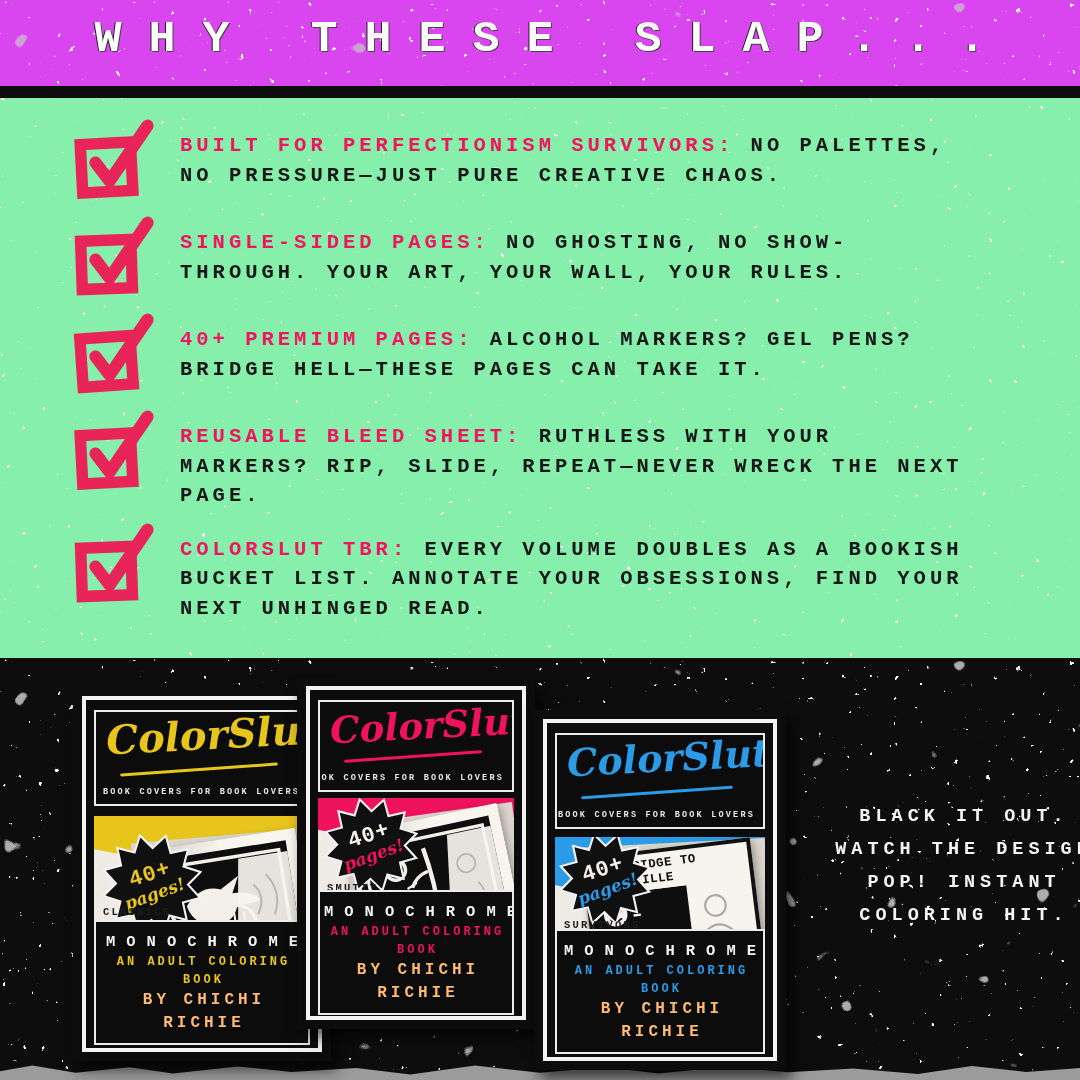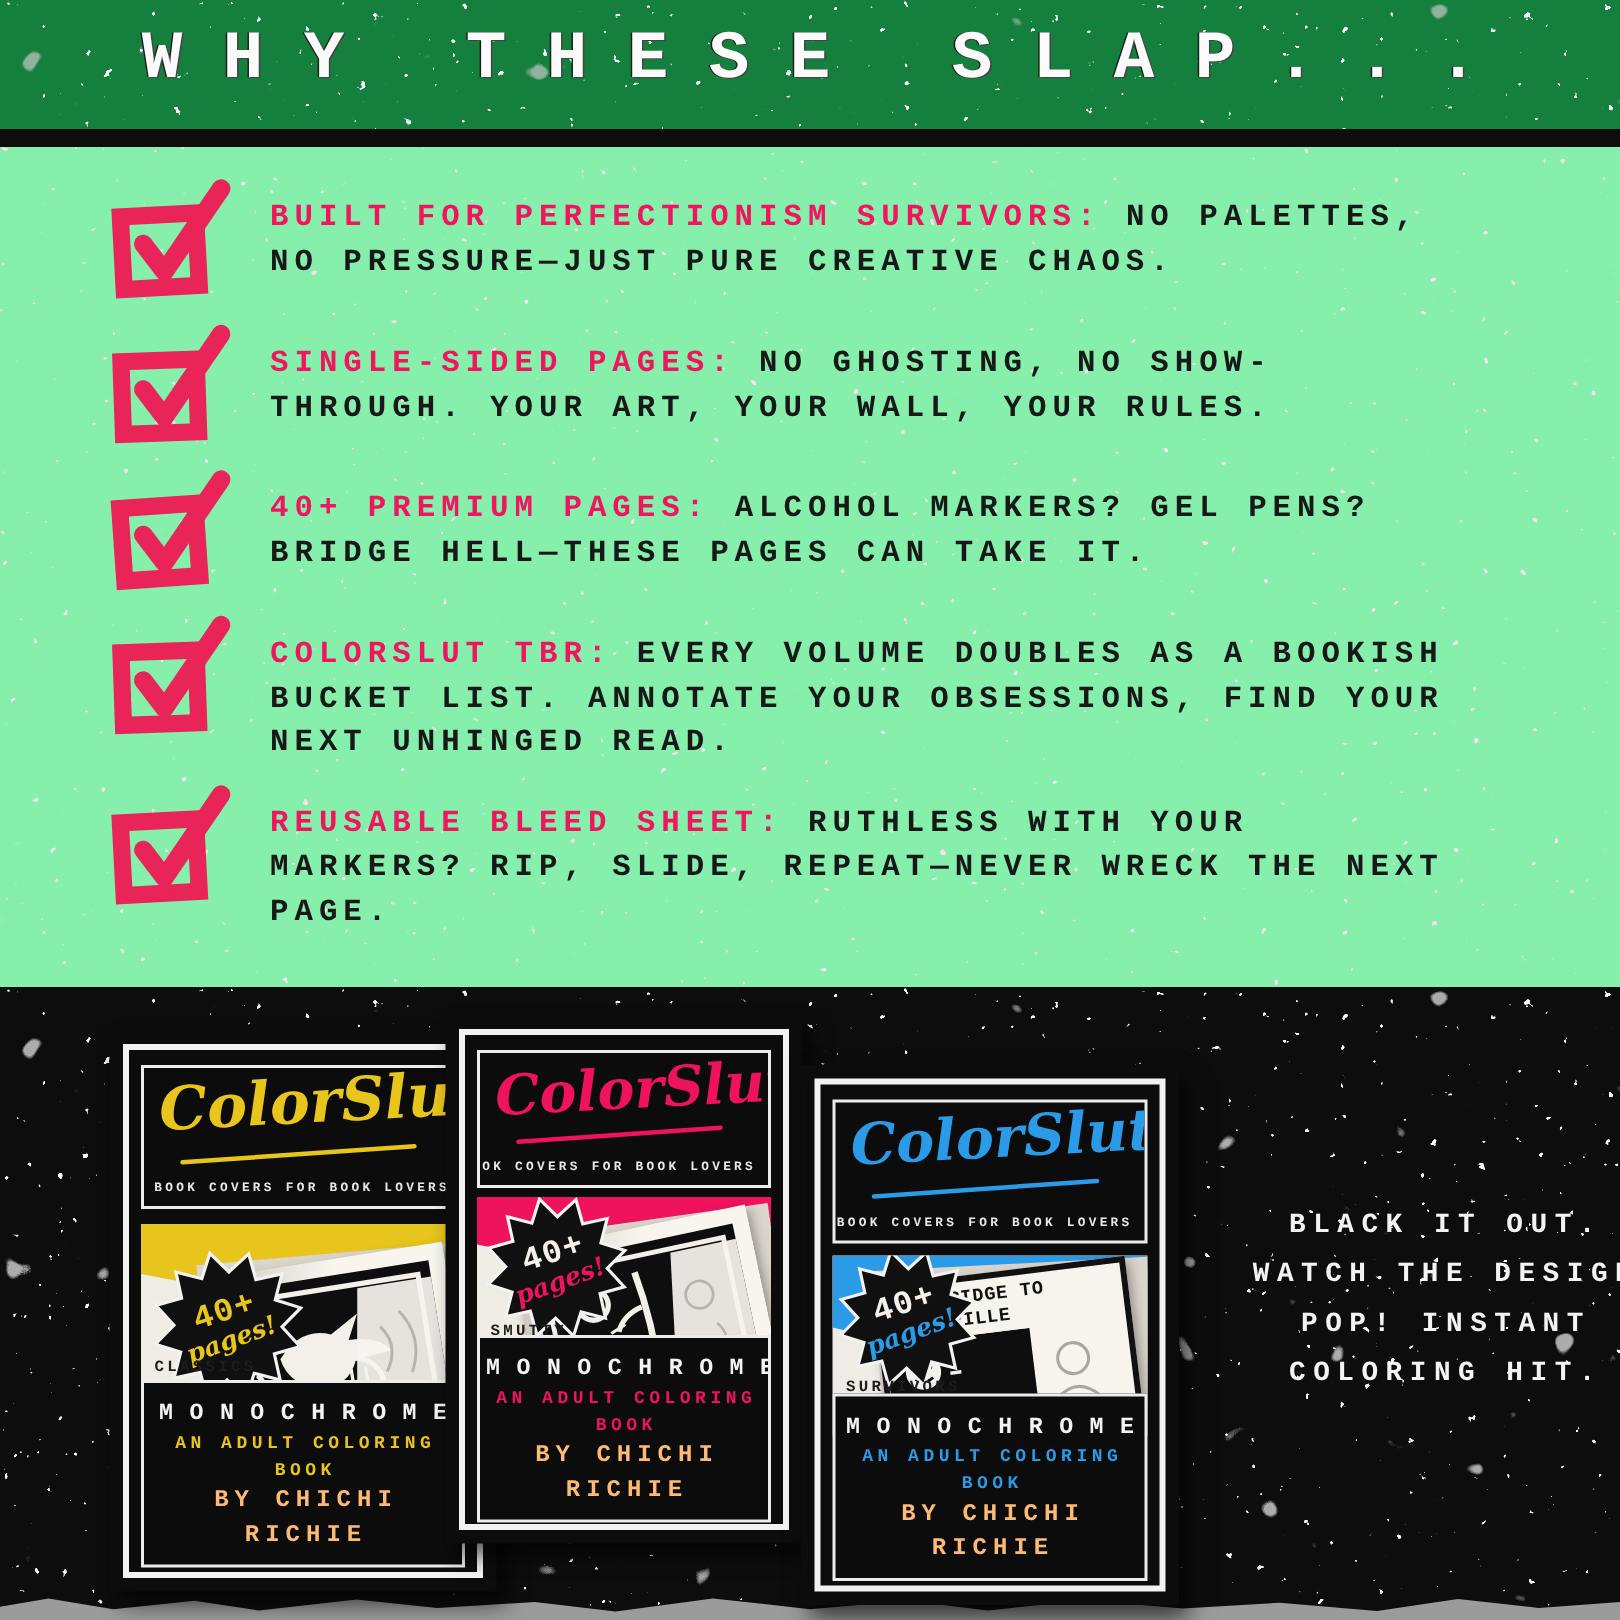--- a/index.html
+++ b/index.html
@@ -1,18 +1,18 @@
 <!DOCTYPE html>
 <html><head>
 <meta charset="utf-8">
 <style>
   html,body{margin:0;padding:0;background:#222;}
   .stage{position:relative;width:1080px;height:1080px;overflow:hidden;background:#0d0d0d;font-family:"Liberation Mono","DejaVu Sans Mono",monospace;}
   .band{position:absolute;left:0;width:1080px;overflow:hidden;}
-  .band-top{top:0;height:86px;background:#15803d;}
+  .band-top{top:0;height:86px;background:#d946ef;}
   .band-mid{top:98px;height:560px;background:#86efac;}
   .band-bottom{top:658px;height:422px;background:#0d0d0d;}
   svg.texture{position:absolute;inset:0;width:100%;height:100%;pointer-events:none;}
 
   
   .page-title{position:absolute;left:0;top:14px;width:100%;text-align:center;
     color:#fbfbfb;font-weight:bold;font-size:45px;letter-spacing:27px;text-indent:27px;
     text-shadow:1px 1px 0 #444, -1px 0 0 #1c1c1c;}
 
   
@@ -118,32 +118,32 @@
       <div class="check-row">
         <svg class="checkbox" viewBox="0 0 100 100">
           <rect x="13" y="31" width="57" height="55" fill="none" stroke="#e82458" stroke-width="13" transform="rotate(-4 41 58)"></rect>
           <path d="M29 53 L45 74 L88 11" fill="none" stroke="#e82458" stroke-width="14" stroke-linecap="round" stroke-linejoin="round"></path>
         </svg>
         <div class="check-text"><span class="check-heading">40+ PREMIUM PAGES:</span> <span>ALCOHOL MARKERS? GEL PENS? BRIDGE HELL—THESE PAGES CAN TAKE IT.</span></div>
       </div>
 
       <div class="check-row">
         <svg class="checkbox" viewBox="0 0 100 100">
+          <rect x="13" y="31" width="57" height="55" fill="none" stroke="#e82458" stroke-width="13" transform="rotate(-3 41 58)"></rect>
+          <path d="M29 53 L45 74 L88 11" fill="none" stroke="#e82458" stroke-width="14" stroke-linecap="round" stroke-linejoin="round"></path>
+        </svg>
+        <div class="check-text"><span class="check-heading">REUSABLE BLEED SHEET:</span> <span>RUTHLESS WITH YOUR MARKERS? RIP, SLIDE, REPEAT—NEVER WRECK THE NEXT PAGE.</span></div>
+      </div>
+
+      <div class="check-row">
+        <svg class="checkbox" viewBox="0 0 100 100">
           <rect x="13" y="31" width="57" height="55" fill="none" stroke="#e82458" stroke-width="13" transform="rotate(-2 41 58)"></rect>
           <path d="M29 53 L45 74 L88 11" fill="none" stroke="#e82458" stroke-width="14" stroke-linecap="round" stroke-linejoin="round"></path>
         </svg>
         <div class="check-text"><span class="check-heading">COLORSLUT TBR:</span> <span>EVERY VOLUME DOUBLES AS A BOOKISH BUCKET LIST. ANNOTATE YOUR OBSESSIONS, FIND YOUR NEXT UNHINGED READ.</span></div>
-      </div>
-
-      <div class="check-row">
-        <svg class="checkbox" viewBox="0 0 100 100">
-          <rect x="13" y="31" width="57" height="55" fill="none" stroke="#e82458" stroke-width="13" transform="rotate(-3 41 58)"></rect>
-          <path d="M29 53 L45 74 L88 11" fill="none" stroke="#e82458" stroke-width="14" stroke-linecap="round" stroke-linejoin="round"></path>
-        </svg>
-        <div class="check-text"><span class="check-heading">REUSABLE BLEED SHEET:</span> <span>RUTHLESS WITH YOUR MARKERS? RIP, SLIDE, REPEAT—NEVER WRECK THE NEXT PAGE.</span></div>
       </div>
 
     </div>
   </div>
 
   <div class="band band-bottom">
     <svg class="texture">
       <rect width="100%" height="100%" filter="url(#fGray)" opacity="0.85"></rect>
       <rect width="100%" height="100%" filter="url(#fWhite)"></rect>
     </svg>

